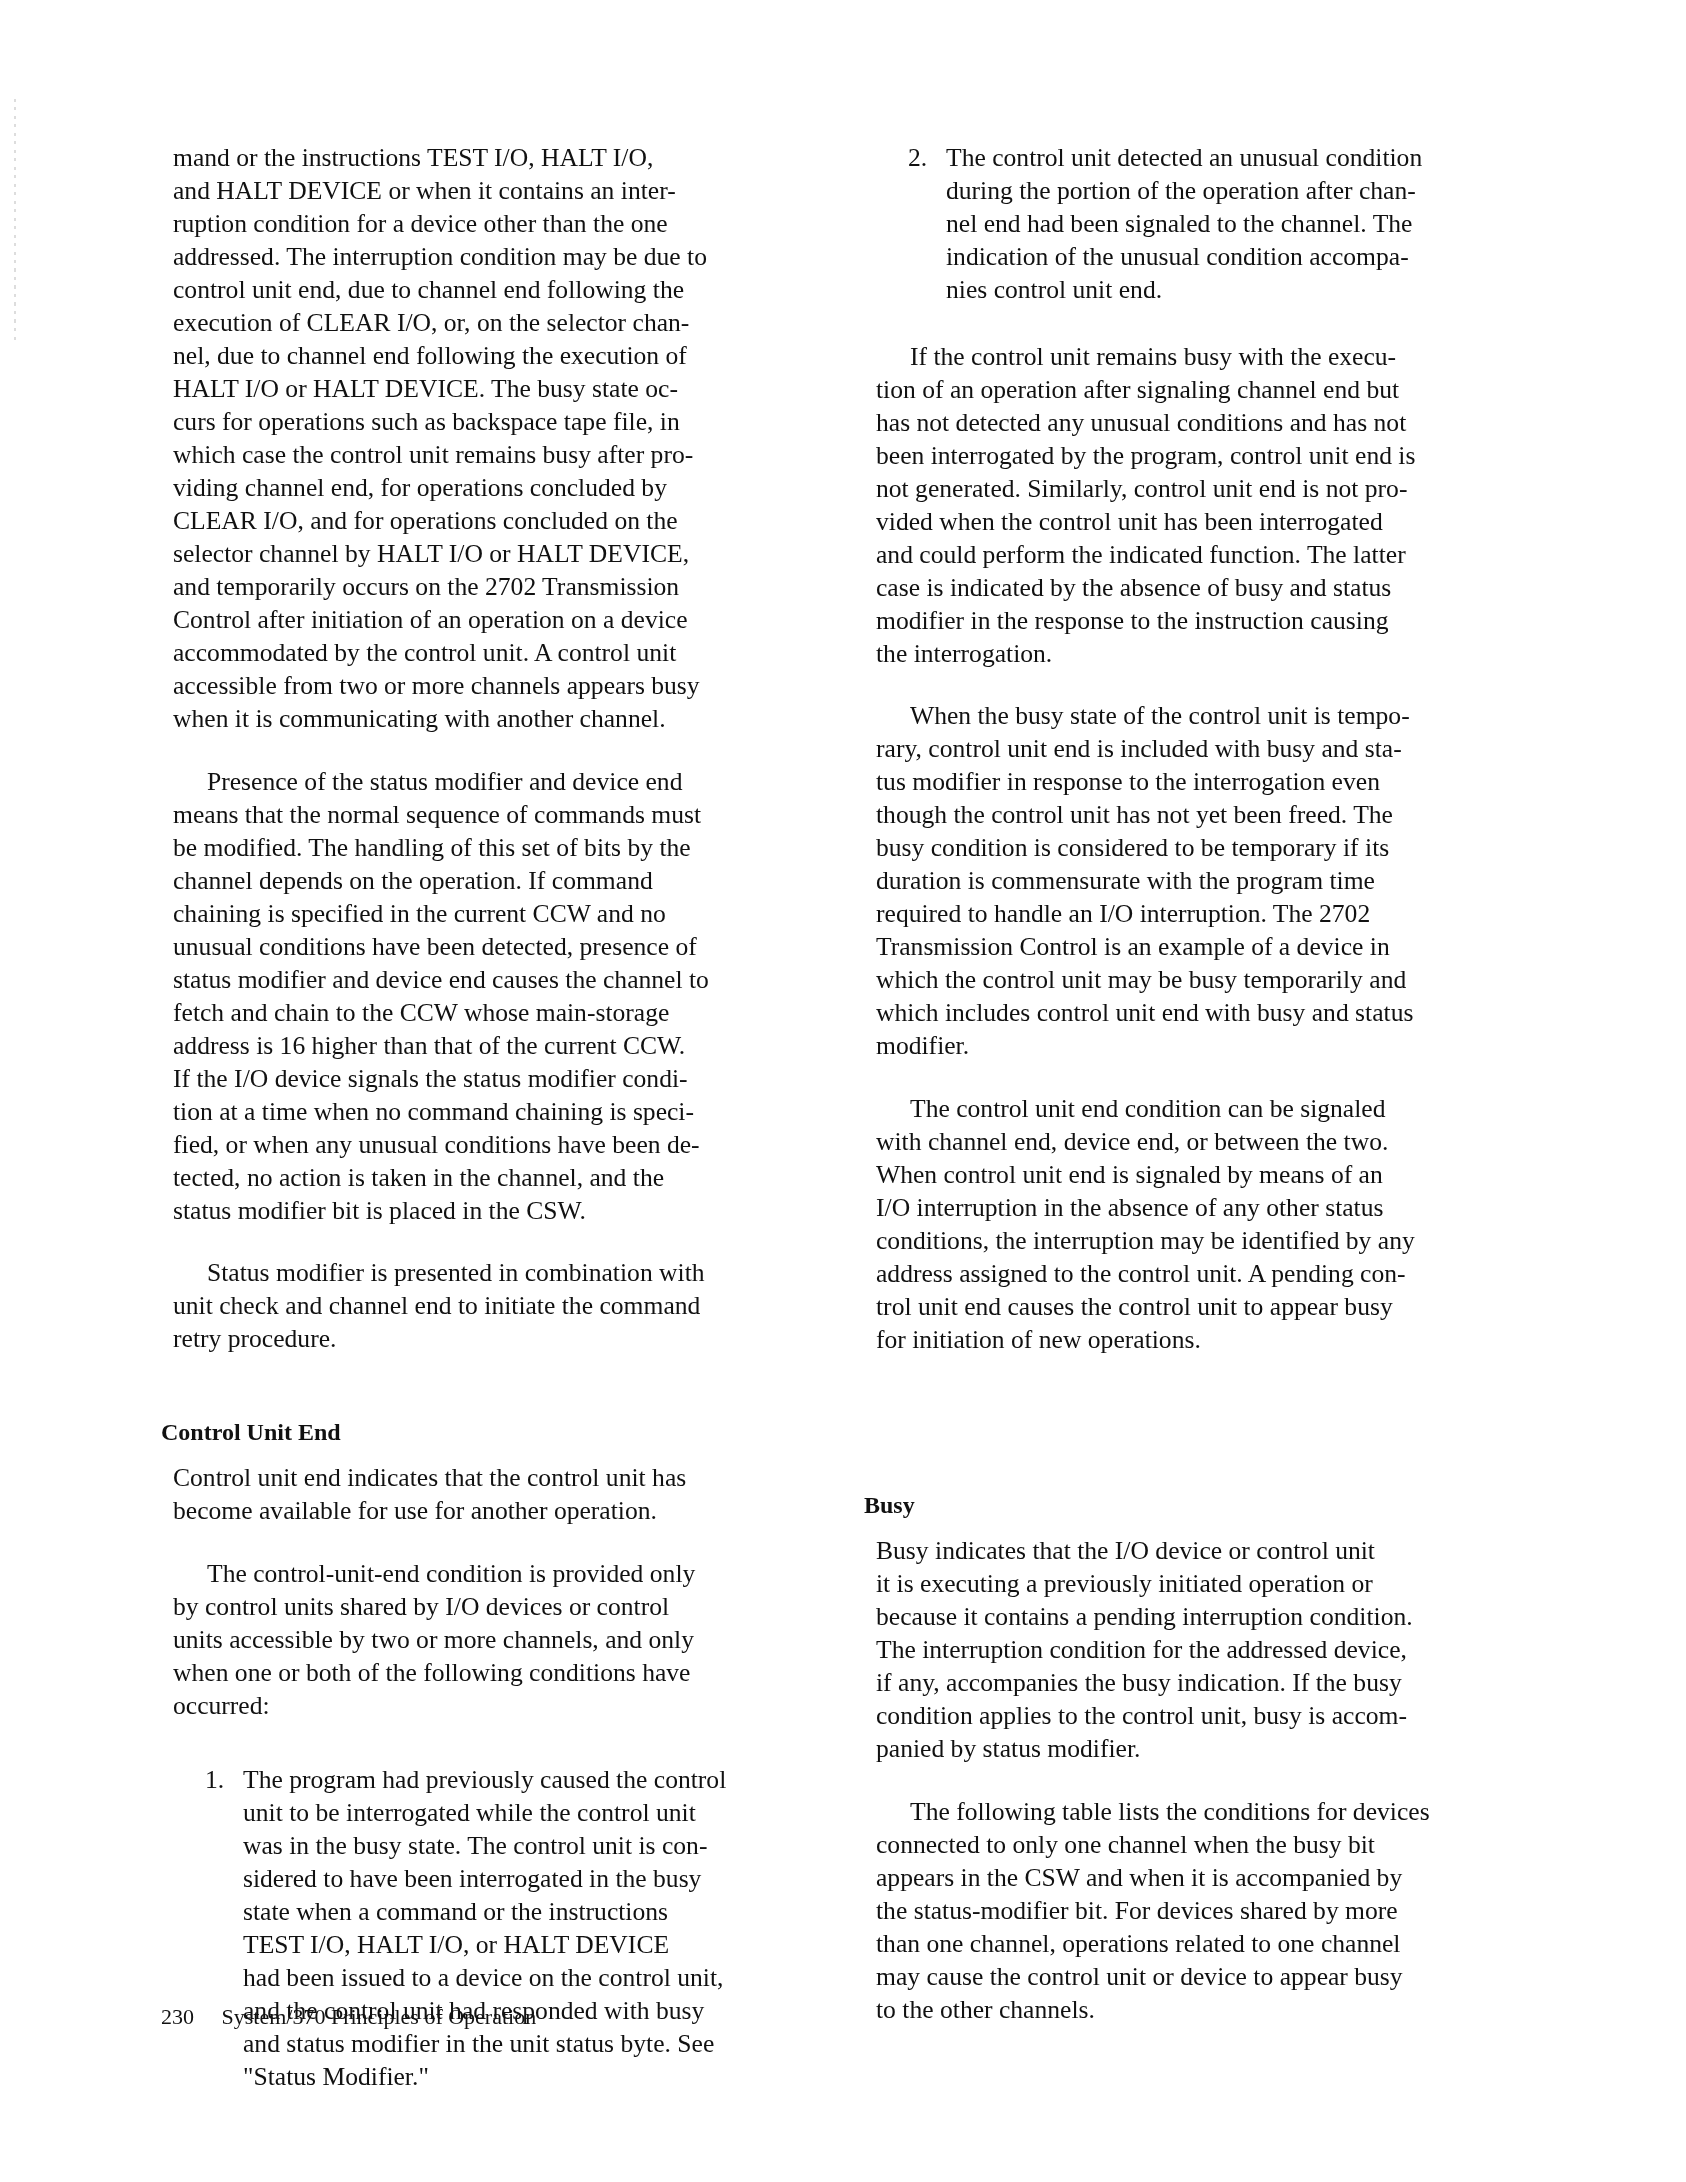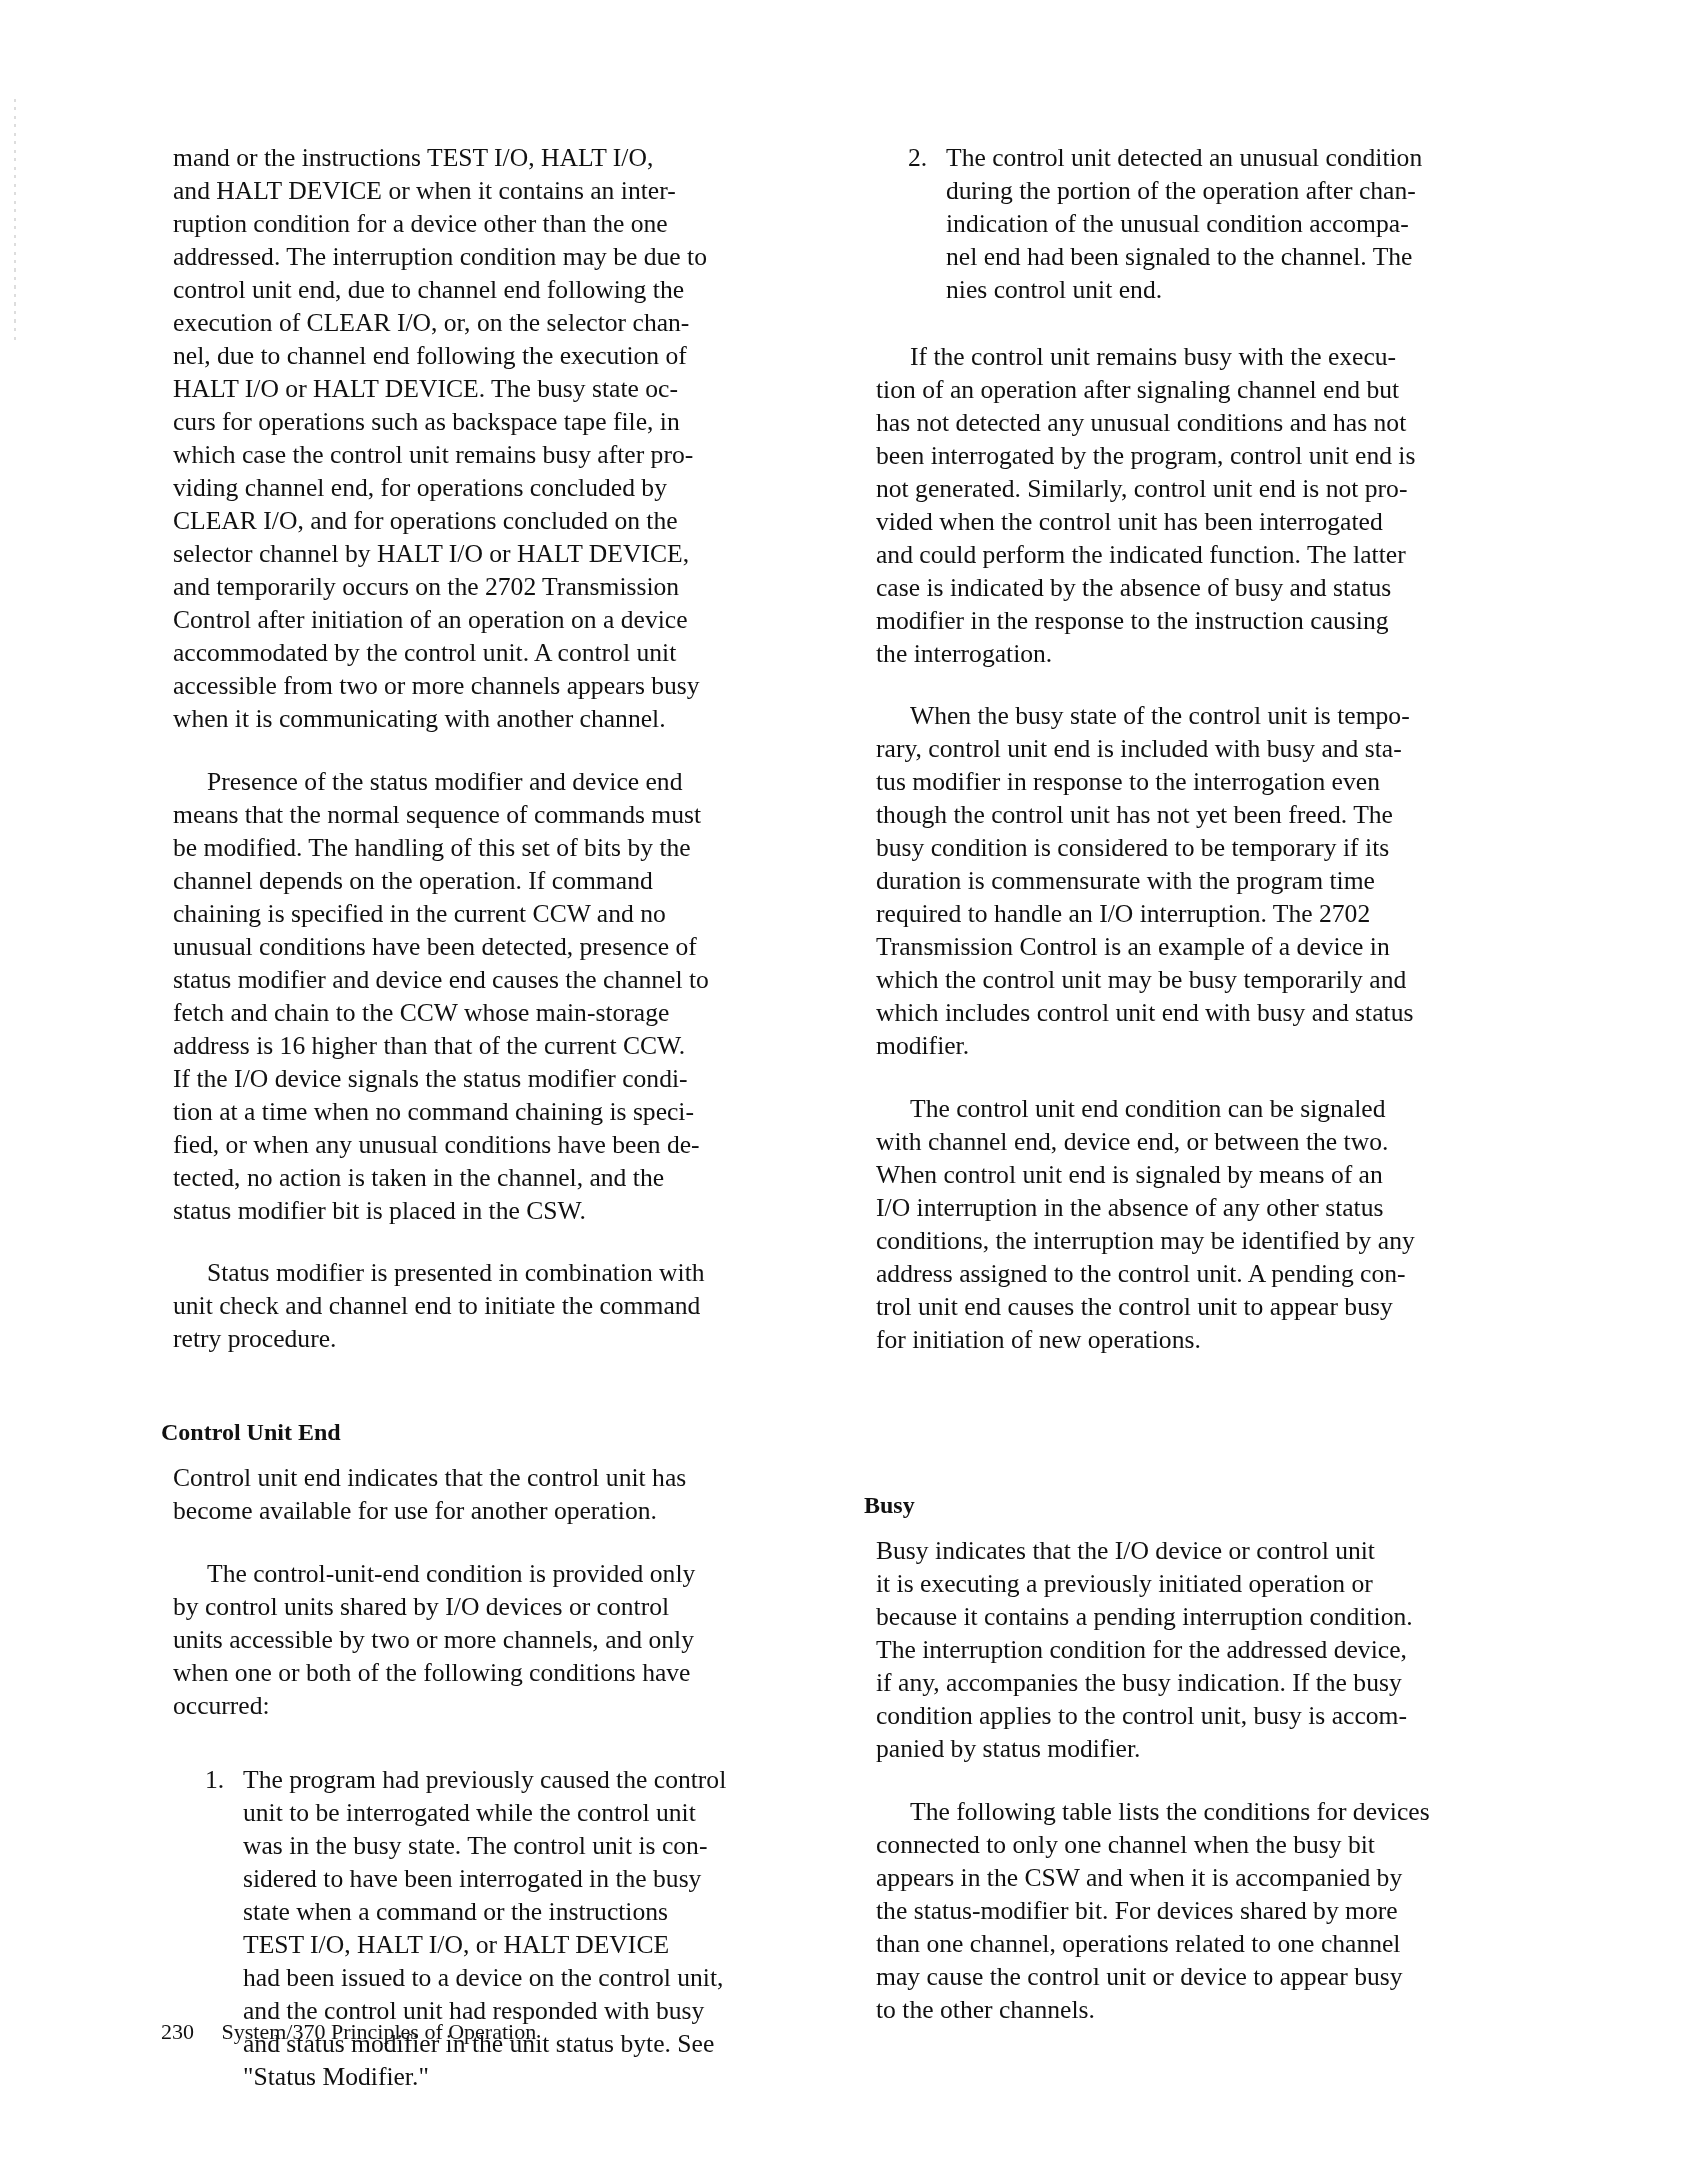--- a/index.html
+++ b/index.html
@@ -11,21 +11,21 @@
   .para { margin:12px; }
   .para .line { display:block; white-space:nowrap; }
   .para.indent .line:first-child { padding-left:34px; }
   .gap { height:5.7px; }
   .gap-lg { height:49px; }
   .gap-xl { height:121px; }
   .heading { font-weight:bold; display:block; font-size:24px; }
   .list-item { position:relative; padding-left:70px; }
   .list-item .num { position:absolute; left:44px; top:0; }
   #footer { position:absolute; left:161px; top:2004px; font-size:22px; }
-  #footer .pg { display:inline-block; width:55px;margin-top:15px; }
+  #footer .pg { display:inline-block; width:55px; }
   .scan-marks { position:absolute; left:14px; top:99px; width:1.9px; height:246px;
     background:repeating-linear-gradient(to bottom,#ddd 0 2.8px,transparent 2.8px 8.5px); }
   .scan-marks.m2 { top:260px; height:66px; }
 </style>
 </head>
 <body>
 
 <div class="scan-marks"></div>
 <div class="scan-marks m2"></div>
 
@@ -104,22 +104,22 @@
       </p>
   </div>
 </div>
 
 <div id="col-right" class="col">
   <div class="list-item">
     <span class="num">2.</span>
     <p class="para">
         <span class="line">The control unit detected an unusual condition</span>
         <span class="line">during the portion of the operation after chan-</span>
+        <span class="line">nel end had been signaled to the channel. The</span>
         <span class="line">indication of the unusual condition accompa-</span>
-        <span class="line">nel end had been signaled to the channel. The</span>
         <span class="line">nies control unit end.</span>
       </p>
   </div>
   <div class="gap" style="height:9.5px"></div>
   <p class="para indent">
       <span class="line">If the control unit remains busy with the execu-</span>
       <span class="line">tion of an operation after signaling channel end but</span>
       <span class="line">has not detected any unusual conditions and has not</span>
       <span class="line">been interrogated by the program, control unit end is</span>
       <span class="line">not generated. Similarly, control unit end is not pro-</span>

